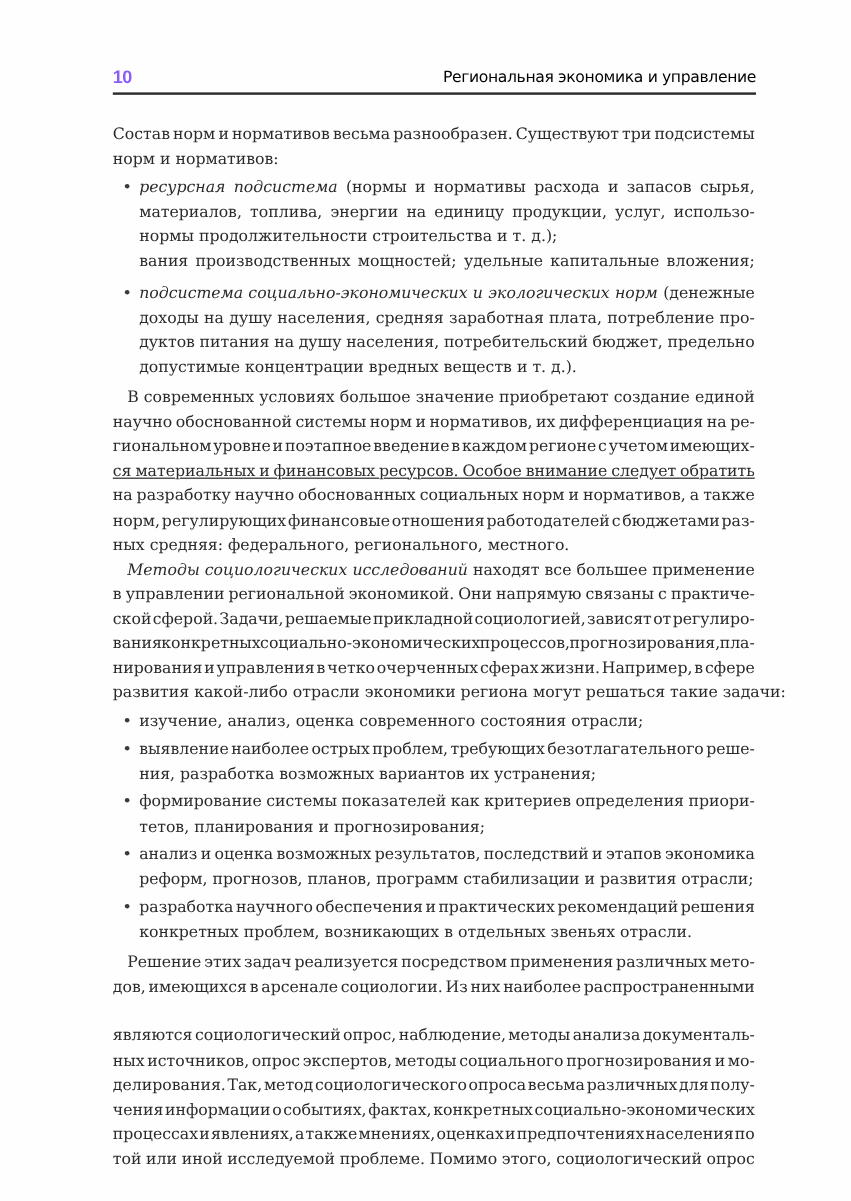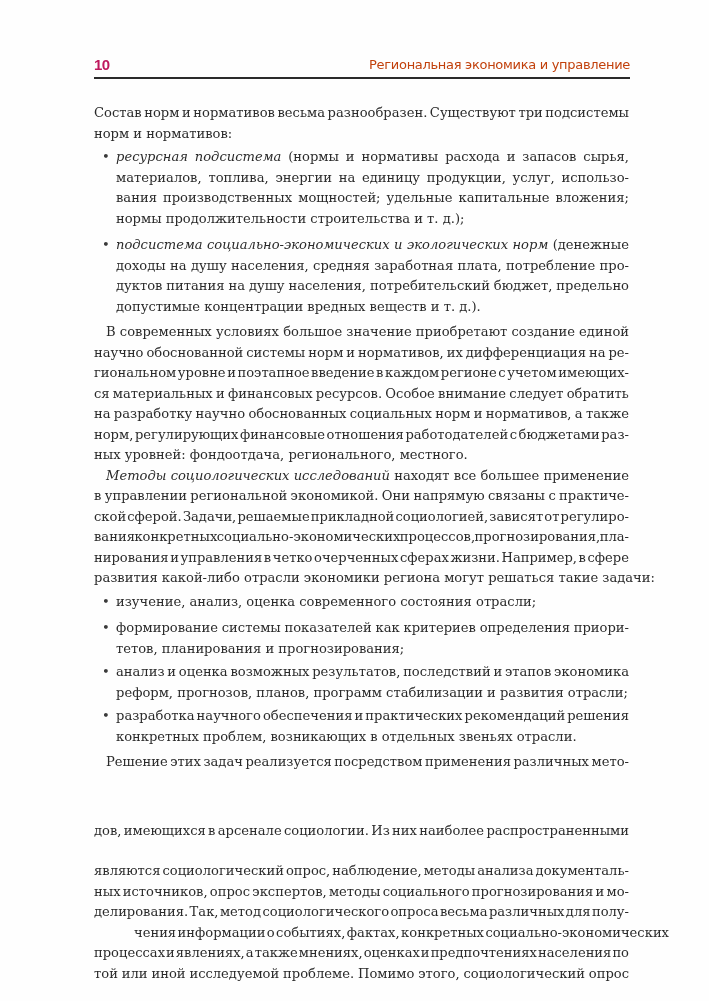--- a/index.html
+++ b/index.html
@@ -1,20 +1,20 @@
 <!DOCTYPE html>
 <html><head>
 <meta charset="utf-8">
 <style>
   html, body { margin: 0; padding: 0; background: #ffffff; }
   body { width: 709px; height: 1001px; position: relative; overflow: hidden; }
   .page { position: absolute; left: 0; top: 0; width: 709px; height: 1001px; background: #fefefe; }
   .running-head { position: absolute; left: 94px; top: 55px; width: 536px; height: 22px; border-bottom: 2px solid #2a2a2a; }
-  .page-num { position: absolute; left: 0; top: 1px; font-family: "Liberation Sans", sans-serif; font-weight: bold; font-size: 15px; color: #be185d; letter-spacing: -0.5px; }
-  .book-title { position: absolute; right: 0; top: 2px; font-family: "DejaVu Sans", sans-serif; font-size: 13px; color: #c2410c; letter-spacing: -0.3px; }
+  .page-num { position: absolute; left: 0; top: 1px; font-family: "Liberation Sans", sans-serif; font-weight: bold; font-size: 15px; color: #8b5cf6; letter-spacing: -0.5px; }
+  .book-title { position: absolute; right: 0; top: 2px; font-family: "DejaVu Sans", sans-serif; font-size: 13px; color: #000000; letter-spacing: -0.3px; }
   .body-text { position: absolute; left: 94px; top: 93px; width: 535px; font-family: "DejaVu Serif", serif; font-size: 13.1px; line-height: 20.5px; color: #2a2a2a; }
   .line { display: block; white-space: nowrap; text-align: justify; text-align-last: justify; height: 20.5px; overflow: visible; }
   .line.last { text-align-last: left; }
   .indent { padding-left: 12px; }
   .bl { padding-left: 22px; position: relative; }
   .bl.first::before { content: "•"; position: absolute; left: 8px; top: 0; color: #3a3a3a; }
   .gap { height: 3px; }
   .big-gap { height: 5px; }
   i { font-style: italic; }
 </style>
@@ -32,82 +32,86 @@
     <div>
       <span class="line" style="white-space: nowrap; word-spacing: -1.58203px; margin-top: 10px;">Состав норм и нормативов весьма разнообразен. Существуют три подсистемы</span>
       <span class="line last">норм и нормативов:</span>
     </div>
 
     <div class="gap"></div>
     <div>
       <div>
         <span class="line bl first" style="white-space: nowrap; word-spacing: 0.00195312px;"><i>ресурсная подсистема</i><span> (нормы и нормативы расхода и запасов сырья,</span></span>
         <span class="line bl" style="white-space: nowrap; word-spacing: 0px;">материалов, топлива, энергии на единицу продукции, услуг, использо-</span>
+        <span class="line bl last">нормы продолжительности строительства и т. д.);</span>
         <span class="line bl" style="white-space: nowrap; word-spacing: 0px;">вания производственных мощностей; удельные капитальные вложения;</span>
-        <span class="line bl last">нормы продолжительности строительства и т. д.);</span>
       </div>
       <div class="gap"></div>
       <div class="gap"></div>
       <div>
         <span class="line bl first" style="white-space: nowrap; word-spacing: -0.003125px;"><i>подсистема социально-экономических и экологических норм</i><span> (денежные</span></span>
         <span class="line bl" style="white-space: nowrap; word-spacing: 0px;">доходы на душу населения, средняя заработная плата, потребление про-</span>
         <span class="line bl" style="white-space: nowrap; word-spacing: -0.258929px;">дуктов питания на душу населения, потребительский бюджет, предельно</span>
         <span class="line bl last">допустимые концентрации вредных веществ и т. д.).</span>
       </div>
     </div>
 
     <div class="big-gap"></div>
     <div>
       <span class="line indent" style="white-space: nowrap; word-spacing: 0px;">В современных условиях большое значение приобретают создание единой</span>
       <span class="line" style="white-space: nowrap; word-spacing: -1.21007px;">научно обоснованной системы норм и нормативов, их дифференциация на ре-</span>
       <span class="line" style="white-space: nowrap; word-spacing: -2.61406px;">гиональном уровне и поэтапное введение в каждом регионе с учетом имеющих-</span>
-      <span class="line" style="white-space: nowrap; word-spacing: -0.921875px;">ся материальных и финансовых ресурсов. Особое внимание следует обратить</span>
+      <span class="line" style="white-space: nowrap; word-spacing: -0.921875px; text-decoration: underline;">ся материальных и финансовых ресурсов. Особое внимание следует обратить</span>
       <span class="line" style="white-space: nowrap; word-spacing: -0.842014px;">на разработку научно обоснованных социальных норм и нормативов, а также</span>
       <span class="line" style="white-space: nowrap; word-spacing: -2.61161px;">норм, регулирующих финансовые отношения работодателей с бюджетами раз-</span>
-      <span class="line last">ных уровней: фондоотдача, регионального, местного.</span>
+      <span class="line last">ных средняя: федерального, регионального, местного.</span>
     </div>
 
     <div>
       <span class="line indent" style="white-space: nowrap; word-spacing: 0.00260417px;"><i>Методы социологических исследований</i><span> находят все большее применение</span></span>
       <span class="line" style="white-space: nowrap; word-spacing: -0.798828px;">в управлении региональной экономикой. Они напрямую связаны с практиче-</span>
       <span class="line" style="white-space: nowrap; word-spacing: -3.02148px;">ской сферой. Задачи, решаемые прикладной социологией, зависят от регулиро-</span>
       <span class="line" style="white-space: nowrap; word-spacing: -4.675px;">вания конкретных социально-экономических процессов, прогнозирования, пла-</span>
       <span class="line" style="white-space: nowrap; word-spacing: -2.59687px;">нирования и управления в четко очерченных сферах жизни. Например, в сфере</span>
       <span class="line last">развития какой-либо отрасли экономики региона могут решаться такие задачи:</span>
     </div>
 
     <div class="gap"></div>
     <div>
       <div>
         <span class="line bl first last">изучение, анализ, оценка современного состояния отрасли;</span>
       </div>
       <div class="gap"></div>
+      <div>
+        <span class="line bl first" style="white-space: nowrap; word-spacing: -2.17708px;">выявление наиболее острых проблем, требующих безотлагательного реше-</span>
+        <span class="line bl last">ния, разработка возможных вариантов их устранения;</span>
+      </div>
       <div class="gap"></div>
       <div>
         <span class="line bl first" style="white-space: nowrap; word-spacing: -0.442708px;">формирование системы показателей как критериев определения приори-</span>
         <span class="line bl last">тетов, планирования и прогнозирования;</span>
       </div>
       <div class="gap"></div>
       <div>
         <span class="line bl first" style="white-space: nowrap; word-spacing: -2.23438px;">анализ и оценка возможных результатов, последствий и этапов экономика</span>
         <span class="line bl last">реформ, прогнозов, планов, программ стабилизации и развития отрасли;</span>
       </div>
       <div class="gap"></div>
       <div>
         <span class="line bl first" style="white-space: nowrap; word-spacing: -2.0651px;">разработка научного обеспечения и практических рекомендаций решения</span>
         <span class="line bl last">конкретных проблем, возникающих в отдельных звеньях отрасли.</span>
       </div>
     </div>
 
     <div class="big-gap"></div>
     <div>
       <span class="line indent" style="white-space: nowrap; word-spacing: -1.65179px;">Решение этих задач реализуется посредством применения различных мето-</span>
-      <span class="line" style="white-space: nowrap; word-spacing: -1.83398px; margin-top: 48px;">дов, имеющихся в арсенале социологии. Из них наиболее распространенными</span>
+      <span class="line" style="white-space: nowrap; word-spacing: -1.83398px;">дов, имеющихся в арсенале социологии. Из них наиболее распространенными</span>
       <span class="line" style="white-space: nowrap; word-spacing: -2.13542px; margin-top: 20px;">являются социологический опрос, наблюдение, методы анализа документаль-</span>
       <span class="line" style="white-space: nowrap; word-spacing: -1.94141px;">ных источников, опрос экспертов, методы социального прогнозирования и мо-</span>
       <span class="line" style="white-space: nowrap; word-spacing: -3.74219px;">делирования. Так, метод социологического опроса весьма различных для полу-</span>
-      <span class="line" style="white-space: nowrap; word-spacing: -2.73958px; margin-left: 40px;">чения информации о событиях, фактах, конкретных социально-экономических</span>
+      <span class="line" style="white-space: nowrap; word-spacing: -2.73958px;">чения информации о событиях, фактах, конкретных социально-экономических</span>
       <span class="line" style="white-space: nowrap; word-spacing: -3.125px;">процессах и явлениях, а также мнениях, оценках и предпочтениях населения по</span>
       <span class="line" style="white-space: nowrap; word-spacing: -0.257812px;">той или иной исследуемой проблеме. Помимо этого, социологический опрос</span>
 
     </div>
   </div>
 </div>
 
 </body></html>

